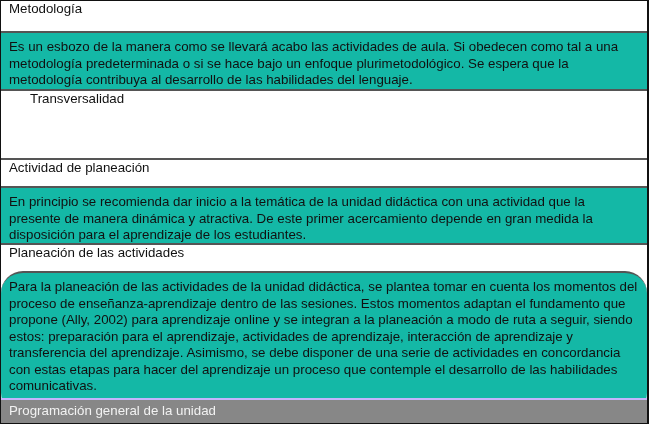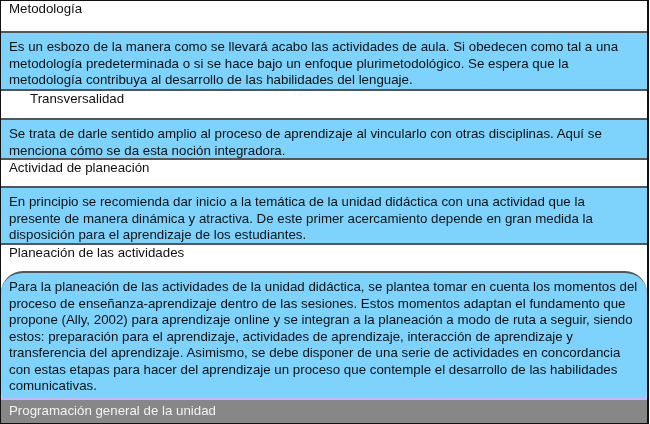--- a/index.html
+++ b/index.html
@@ -34,21 +34,21 @@
       line-height: 16.5px;
       border-top: 2px solid #555;
     }
     .row.first { border-top: none; }
     .row.header {
       background: #ffffff;
       display: flex;
       align-items: flex-start;
     }
     .row.body {
-      background: #7dd3fc;
+      background: #14b8a6;
       padding-top: 6px;
     }
     .row.footer {
       background: #878787;
       color: #f2f2f2;
       display: flex;
       align-items: center;
       border-top: 2px solid #c4b5fd;
     }
     .row.body p {
@@ -63,23 +63,20 @@
   <div class="row header first" style="top:0; height:30px;">
     <span>Metodología</span>
   </div>
   <div class="row body" style="top:30px; height:58px;">
     <p>Es un esbozo de la manera como se llevará acabo las actividades de aula. Si obedecen como tal a una metodología predeterminada o si se hace bajo un enfoque plurimetodológico. Se espera que la metodología contribuya al desarrollo de las habilidades del lenguaje.</p>
   </div>
 
   <div class="row header" style="top:88px; height:29px;padding-left:29px;">
     <span>Transversalidad</span>
   </div>
-  <div class="row body" style="top:117px; height:40px;">
-    <p>Se trata de darle sentido amplio al proceso de aprendizaje al vincularlo con otras disciplinas. Aquí se menciona cómo se da esta noción integradora.</p>
-  </div>
 
   <div class="row header" style="top:157px; height:28px;">
     <span>Actividad de planeación</span>
   </div>
   <div class="row body" style="top:185px; height:66px;">
     <p>En principio se recomienda dar inicio a la temática de la unidad didáctica con una actividad que la presente de manera dinámica y atractiva. De este primer acercamiento depende en gran medida la disposición para el aprendizaje de los estudiantes.</p>
   </div>
 
   <div class="row header" style="top:242px; height:24px;">
     <span>Planeación de las actividades</span>

